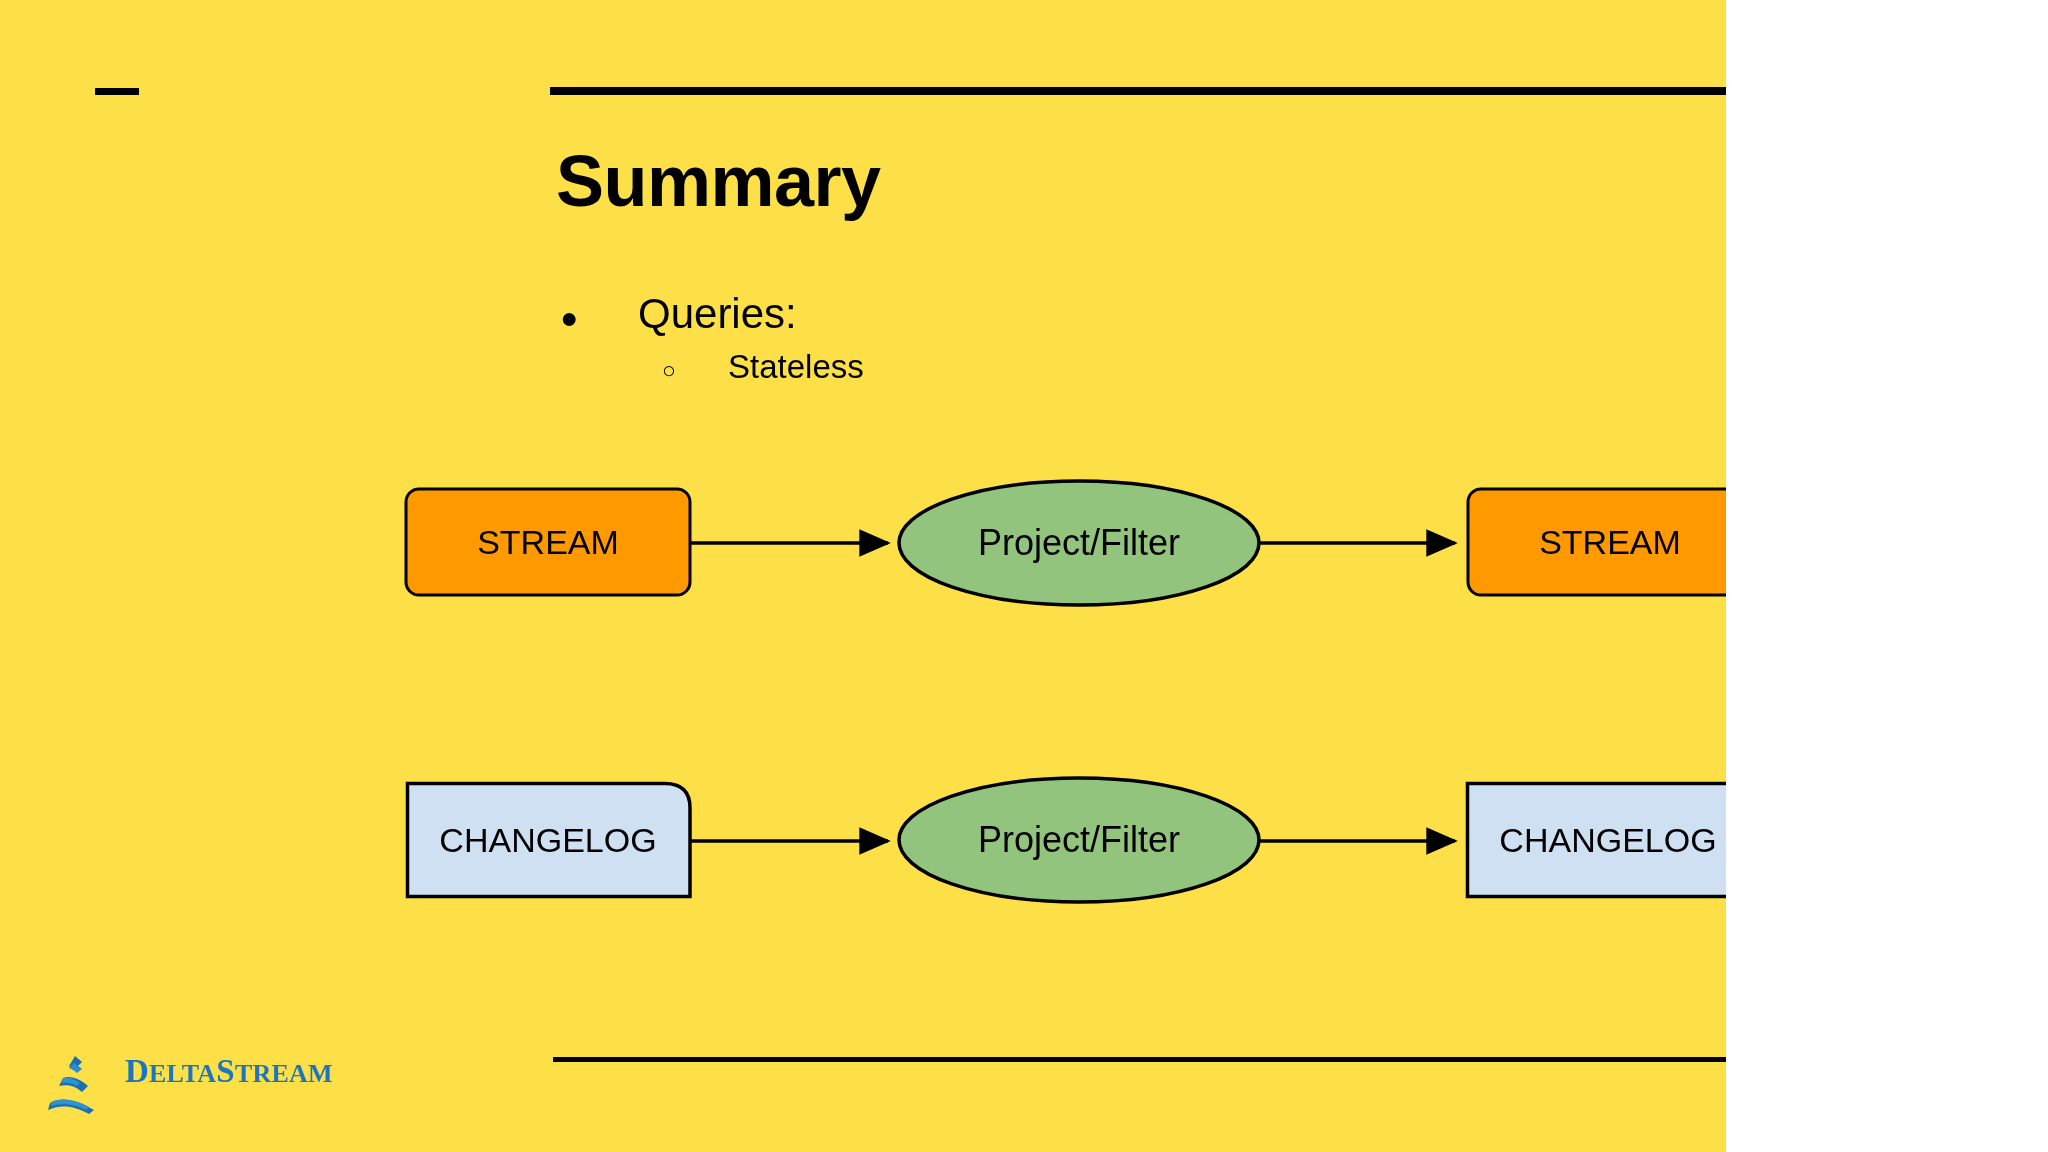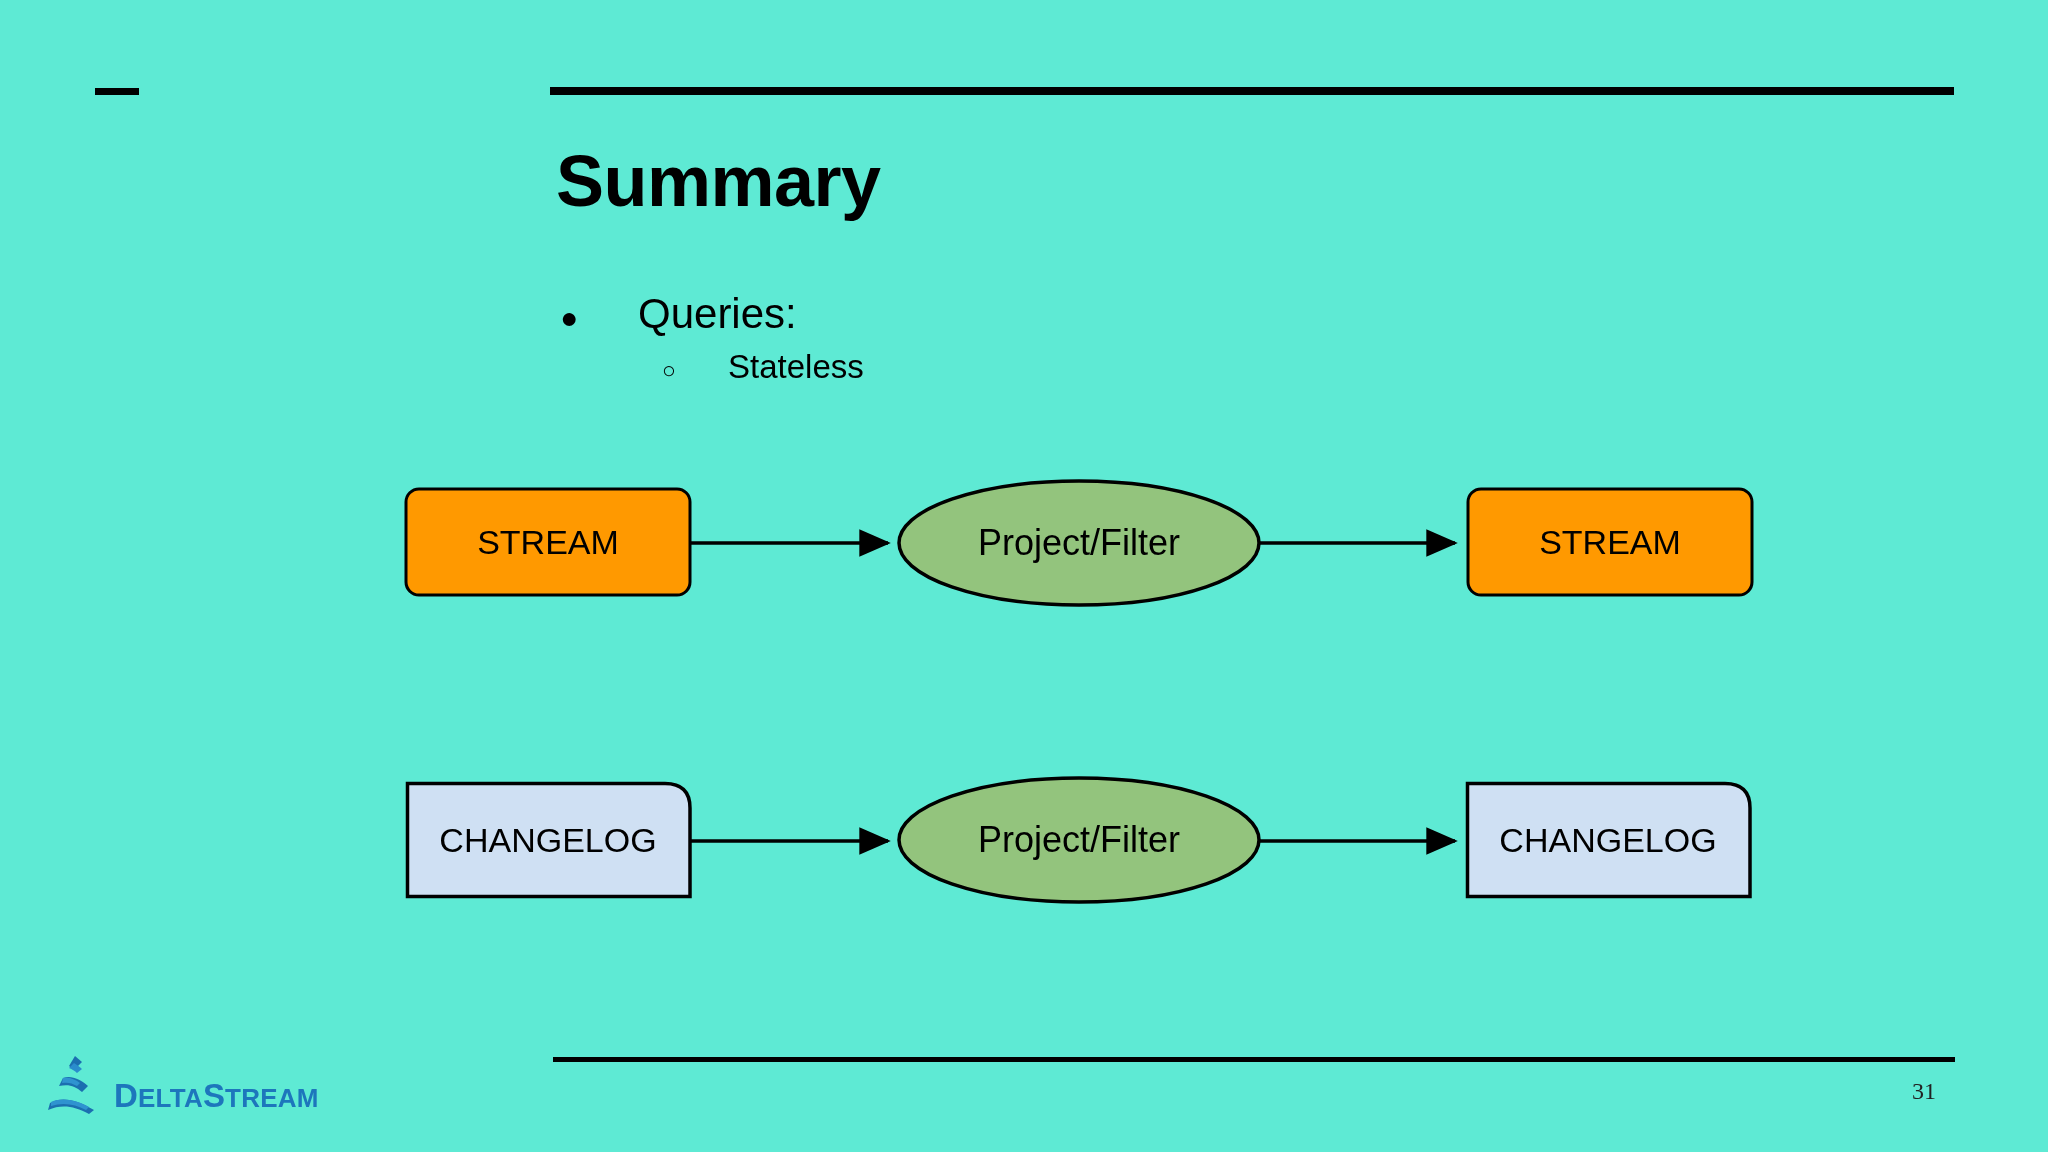--- a/index.html
+++ b/index.html
@@ -6,23 +6,23 @@
     margin: 0;
     padding: 0;
     background: #ffffff;
   }
   body {
     font-family: "Liberation Sans", sans-serif;
     -webkit-font-smoothing: antialiased;
   }
   #slide {
     position: relative;
-    width: 2048px;
+    width: 1726px;
     height: 1152px;
-    background: #5eead4;
+    background: #fde047;
     overflow: hidden;
   }
 
   
   .top-dash {
     position: absolute;
     left: 95px;
     top: 88px;
     width: 44px;
     height: 7px;
@@ -110,22 +110,23 @@
   .node-label.small {
     font-size: 36px;
   }
 
   
   .logo-wrap {
     position: absolute;
     left: 44px;
     top: 1053px;
     display: flex;
-    align-items: flex-end;
-    gap: 12px;
+    align-items: flex-start;
+    gap: 23px;
+    font-family: Liberation Serif, serif;
   }
   .logo-text {
     font-size: 33px;
     font-weight: 700;
     color: #1d76bc;
     letter-spacing: 0.2px;
     white-space: nowrap;
   }
   .logo-text .cap {
     font-size: 33px;

